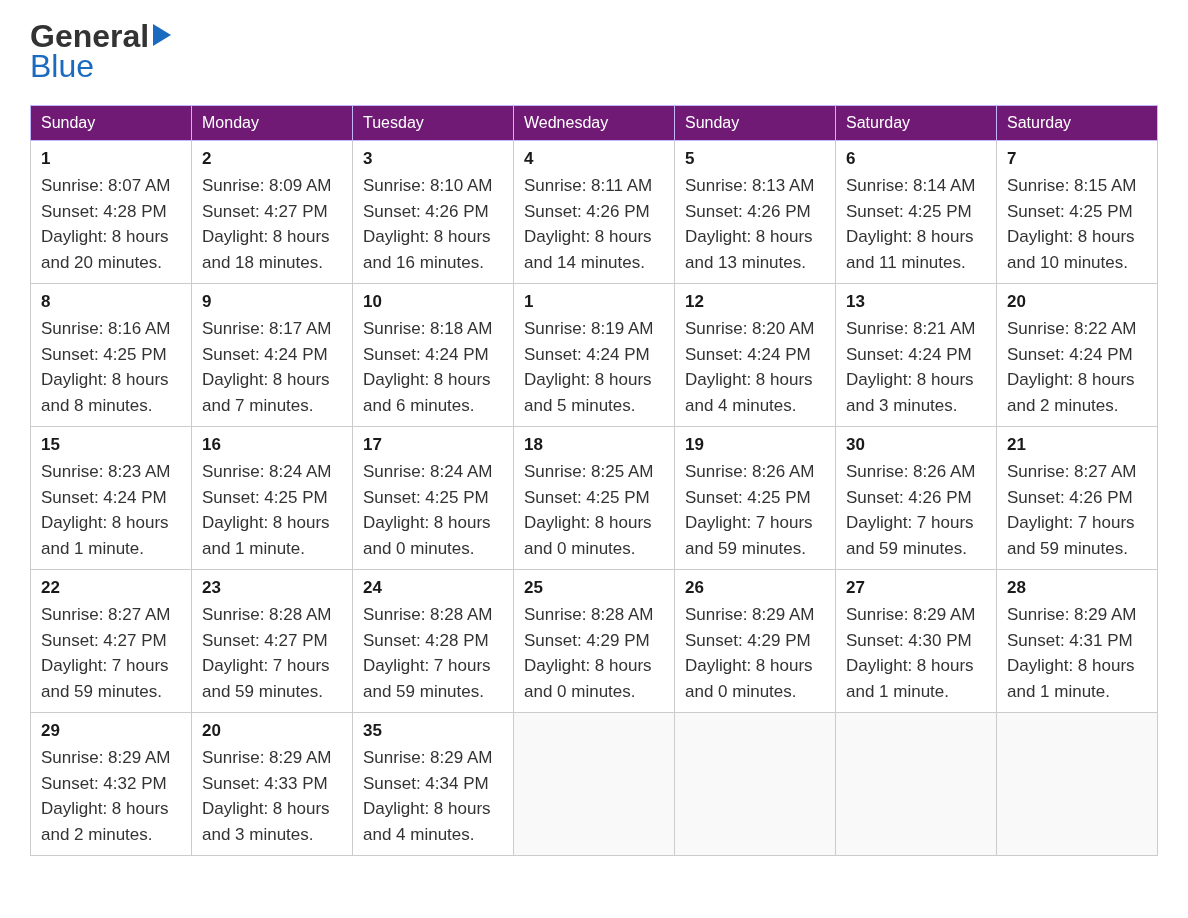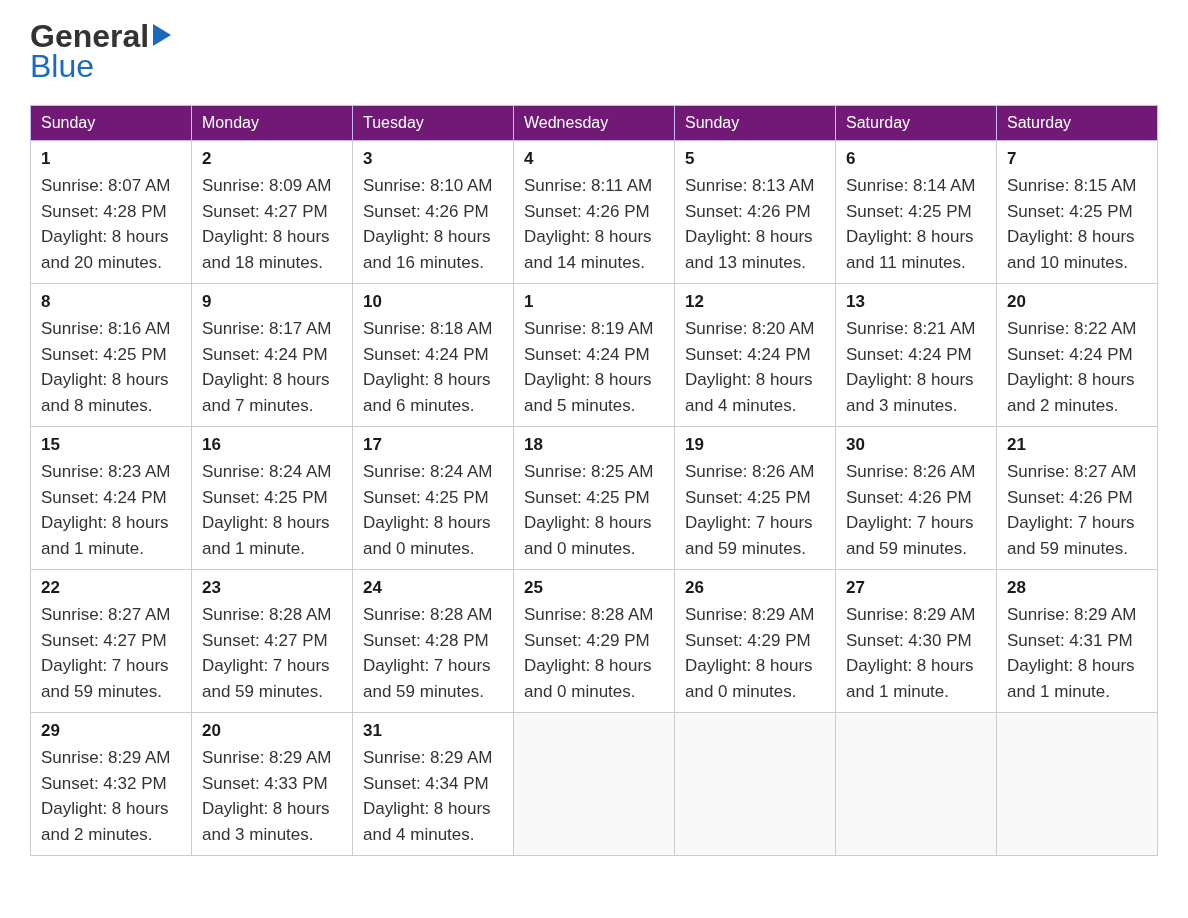--- a/index.html
+++ b/index.html
@@ -348,21 +348,21 @@
       </td>
         <td>
         <div class="day-num">20</div>
         <div class="day-info">
           Sunrise: 8:29 AM<br>
           Sunset: 4:33 PM<br>
           Daylight: 8 hours and 3 minutes.
         </div>
       </td>
         <td>
-        <div class="day-num">31</div>
+        <div class="day-num">35</div>
         <div class="day-info">
           Sunrise: 8:29 AM<br>
           Sunset: 4:34 PM<br>
           Daylight: 8 hours and 4 minutes.
         </div>
       </td>
         <td class="empty-cell"></td>
         <td class="empty-cell"></td>
         <td class="empty-cell"></td>
         <td class="empty-cell"></td>

